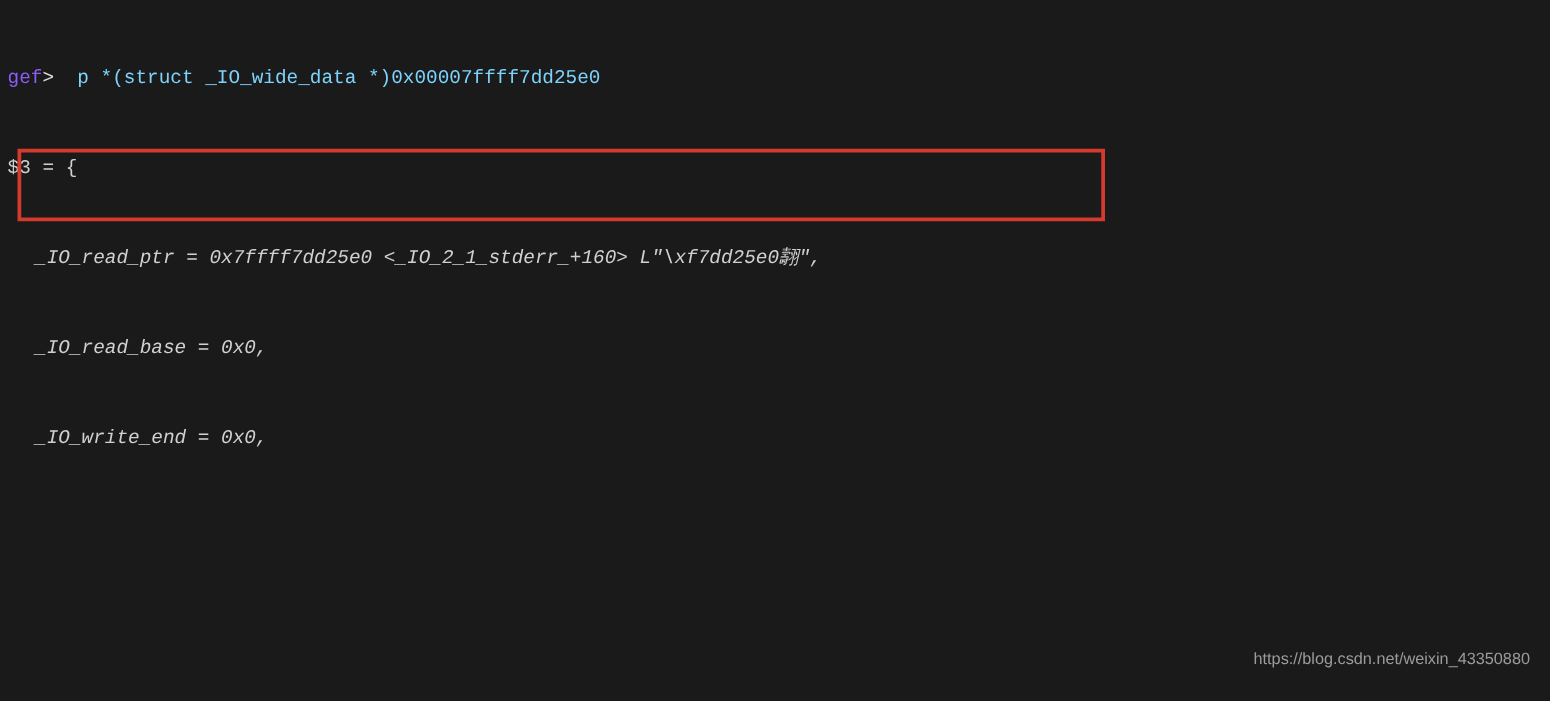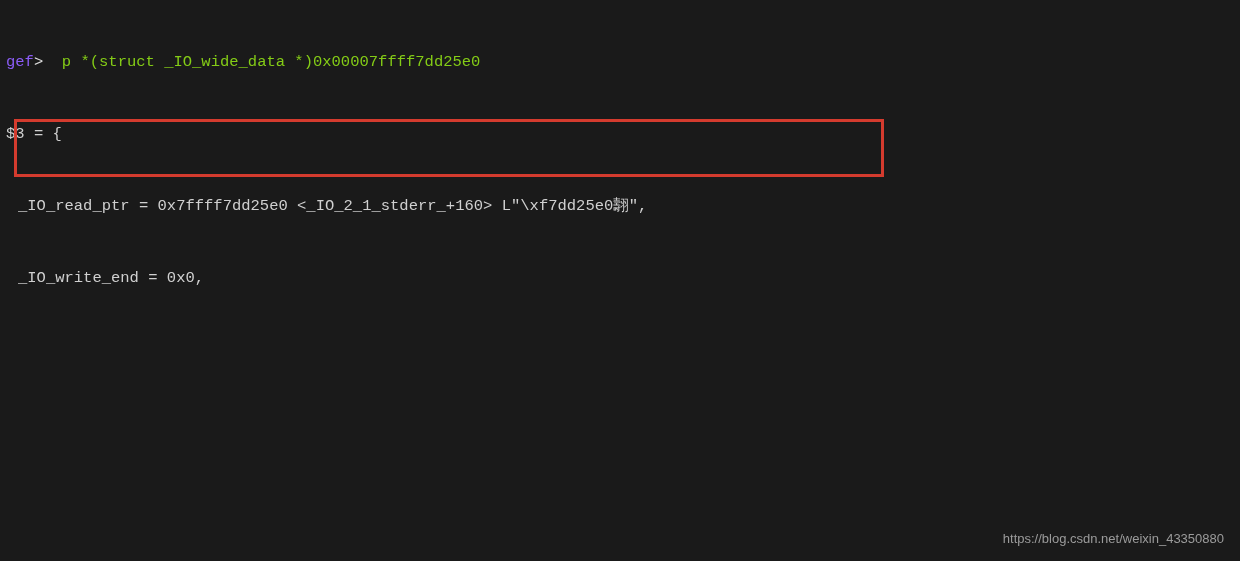--- a/index.html
+++ b/index.html
@@ -16,49 +16,50 @@
       position: relative;
     }
     .terminal {
       white-space: pre-wrap;
       word-break: break-all;
       position: relative;
     }
     .line { padding: 0 6px; }
     .gef { color: #8b5cf6; }
     .arrow { color: #e0e0e0; }
-    .cmd { color: #84cc16; }
+    .cmd { color: #7dd3fc; }
     .out { color: #d0d0d0; }
-    .indent1 { padding-left: 18px; }
+    .indent1 { padding-left: 28px; font-style: italic; }
     .highlight-box {
       position: absolute;
       border: 3px solid #d43b2e;
       left: 14px;
       top: 117px;
       width: 870px;
       height: 58px;
       pointer-events: none;
     }
     .watermark {
       position: absolute;
       right: 16px;
-      bottom: 12px;
+      bottom: 24px;
       color: #9b9b9b;
       font-size: 13px;
       font-family: Arial, sans-serif;
       padding-left: 48px;
     }
   </style>
 </head>
 <body>
 
 <div class="terminal">
   <div class="line"><span class="gef">gef</span><span class="arrow">&gt;</span>  <span class="cmd">p *(struct _IO_wide_data *)0x00007ffff7dd25e0</span></div>
   <div class="line out">$3 = {</div>
   <div class="line out indent1">_IO_read_ptr = 0x7ffff7dd25e0 &lt;_IO_2_1_stderr_+160&gt; L"\xf7dd25e0翿",</div>
+  <div class="line out indent1">_IO_read_base = 0x0,</div>
   <div class="line out indent1">_IO_write_end = 0x0,</div>
   
   
   
   
   
   
   
   
   

